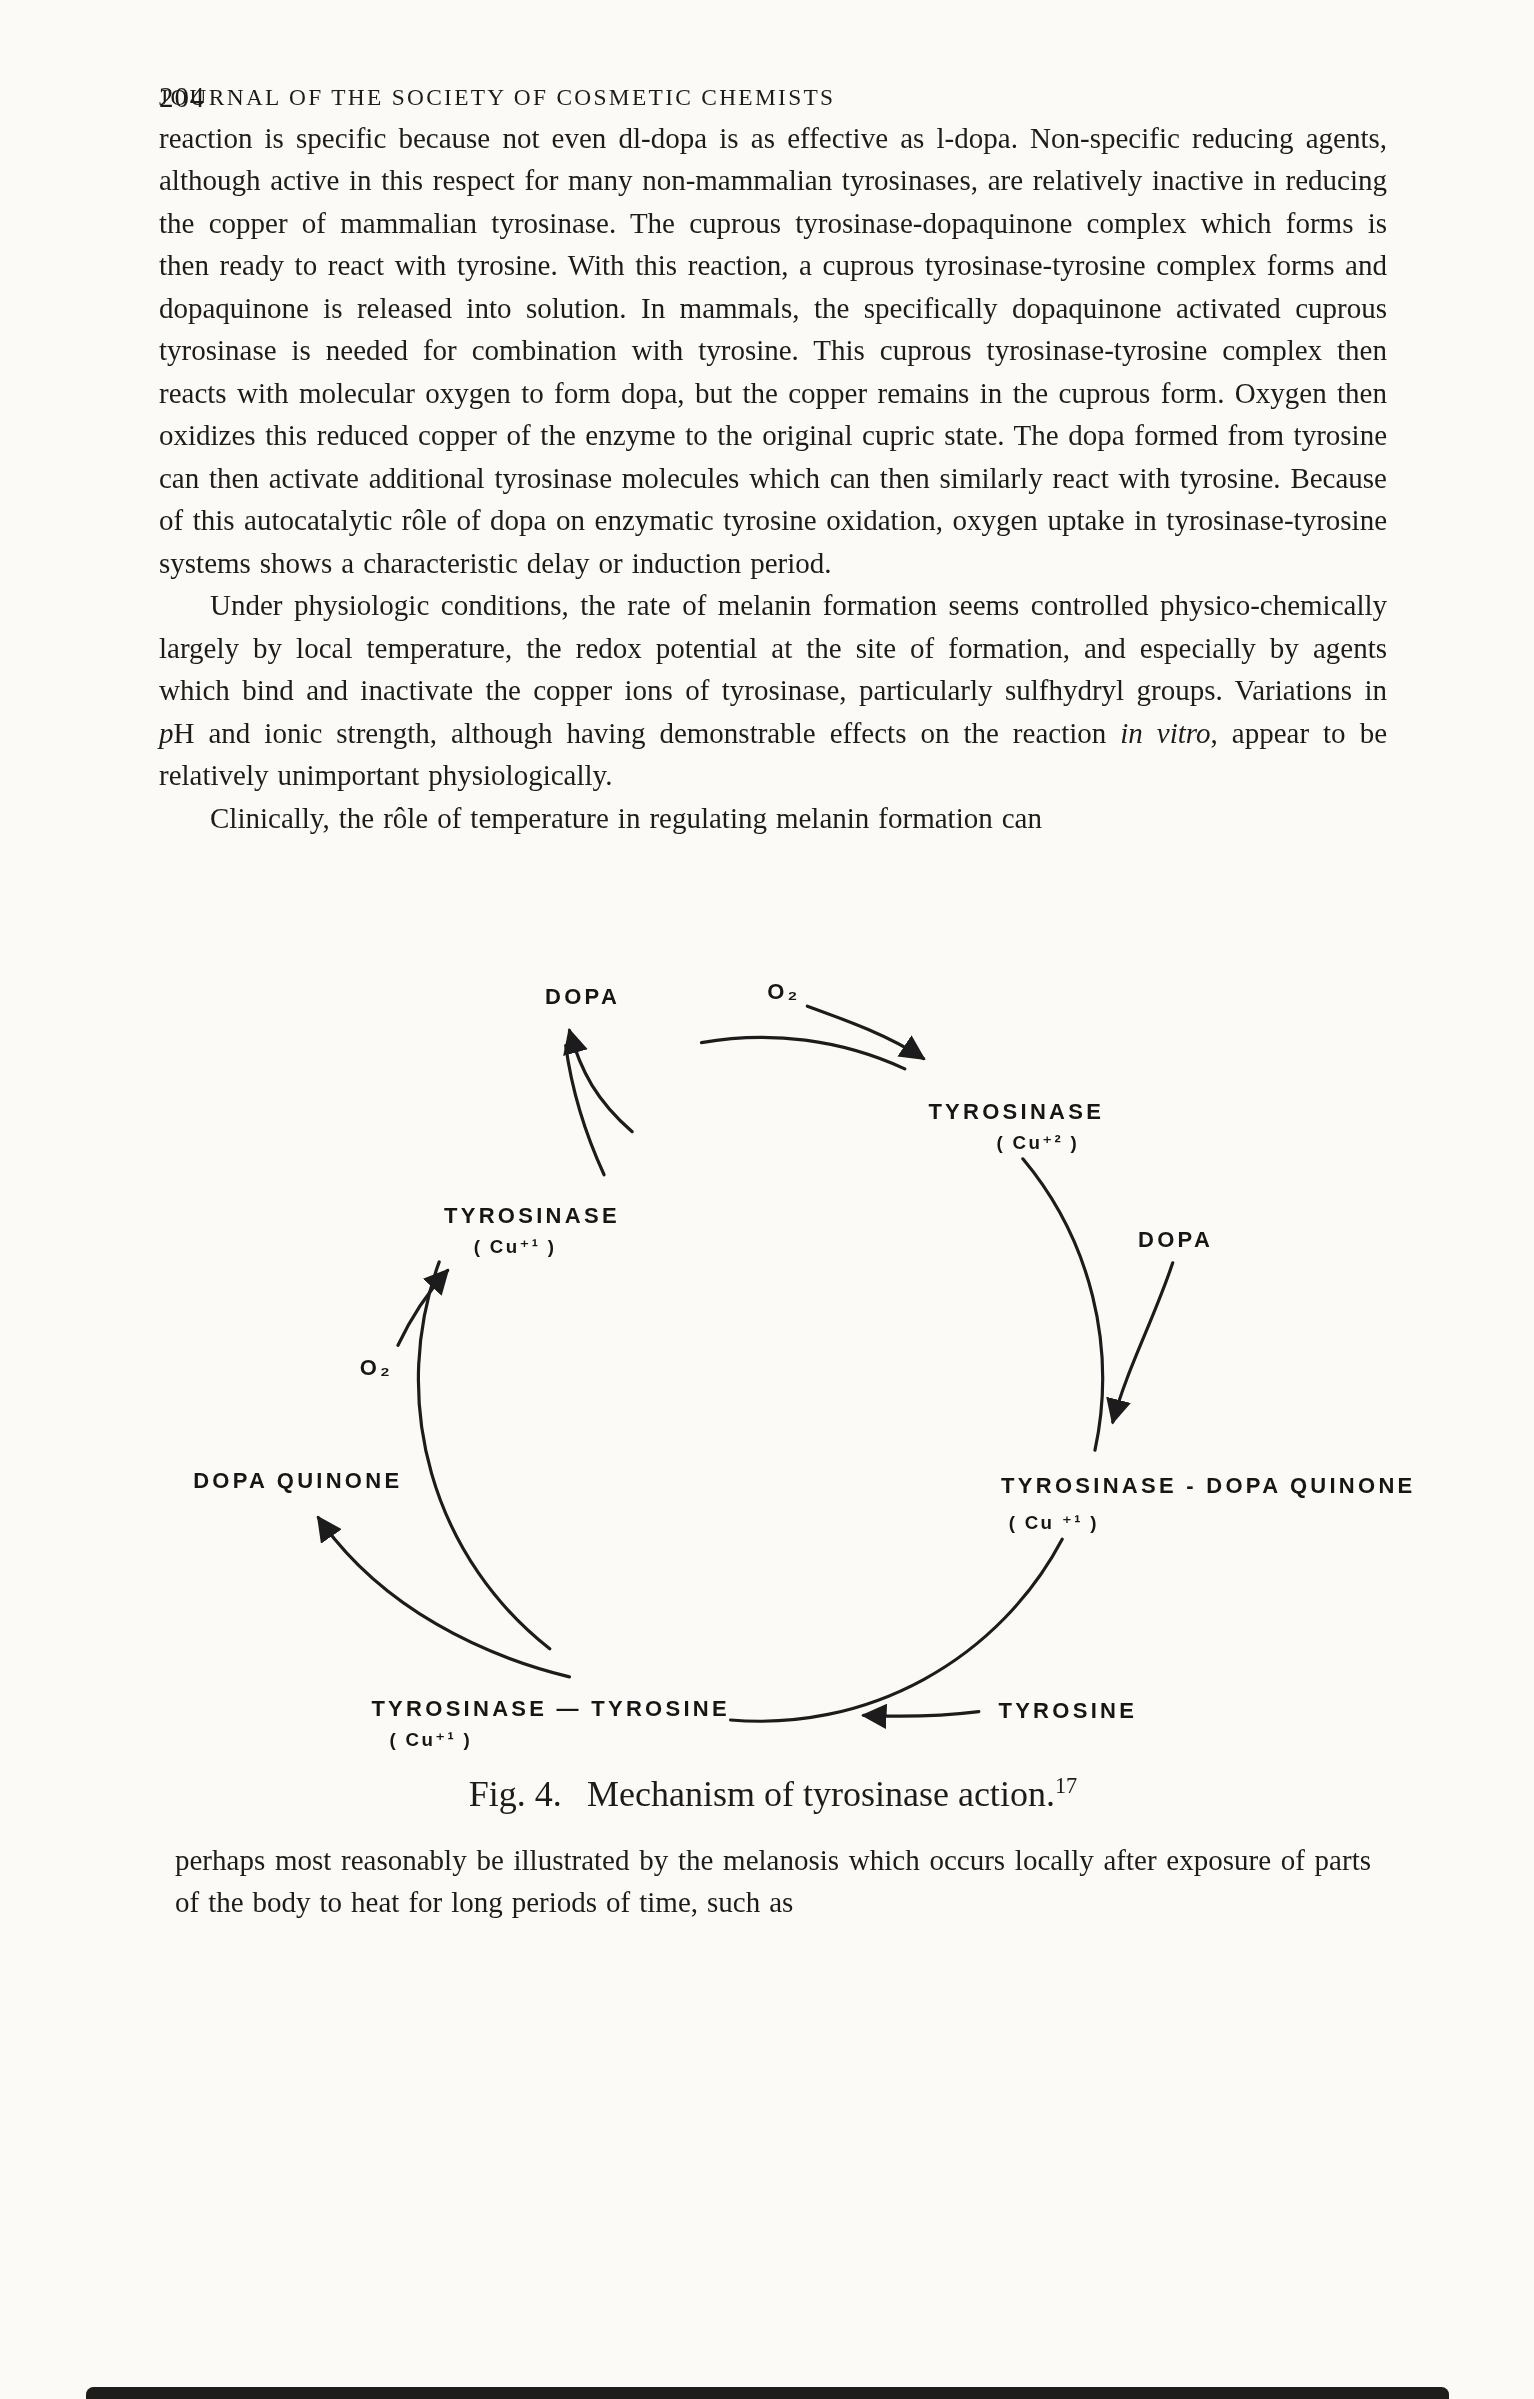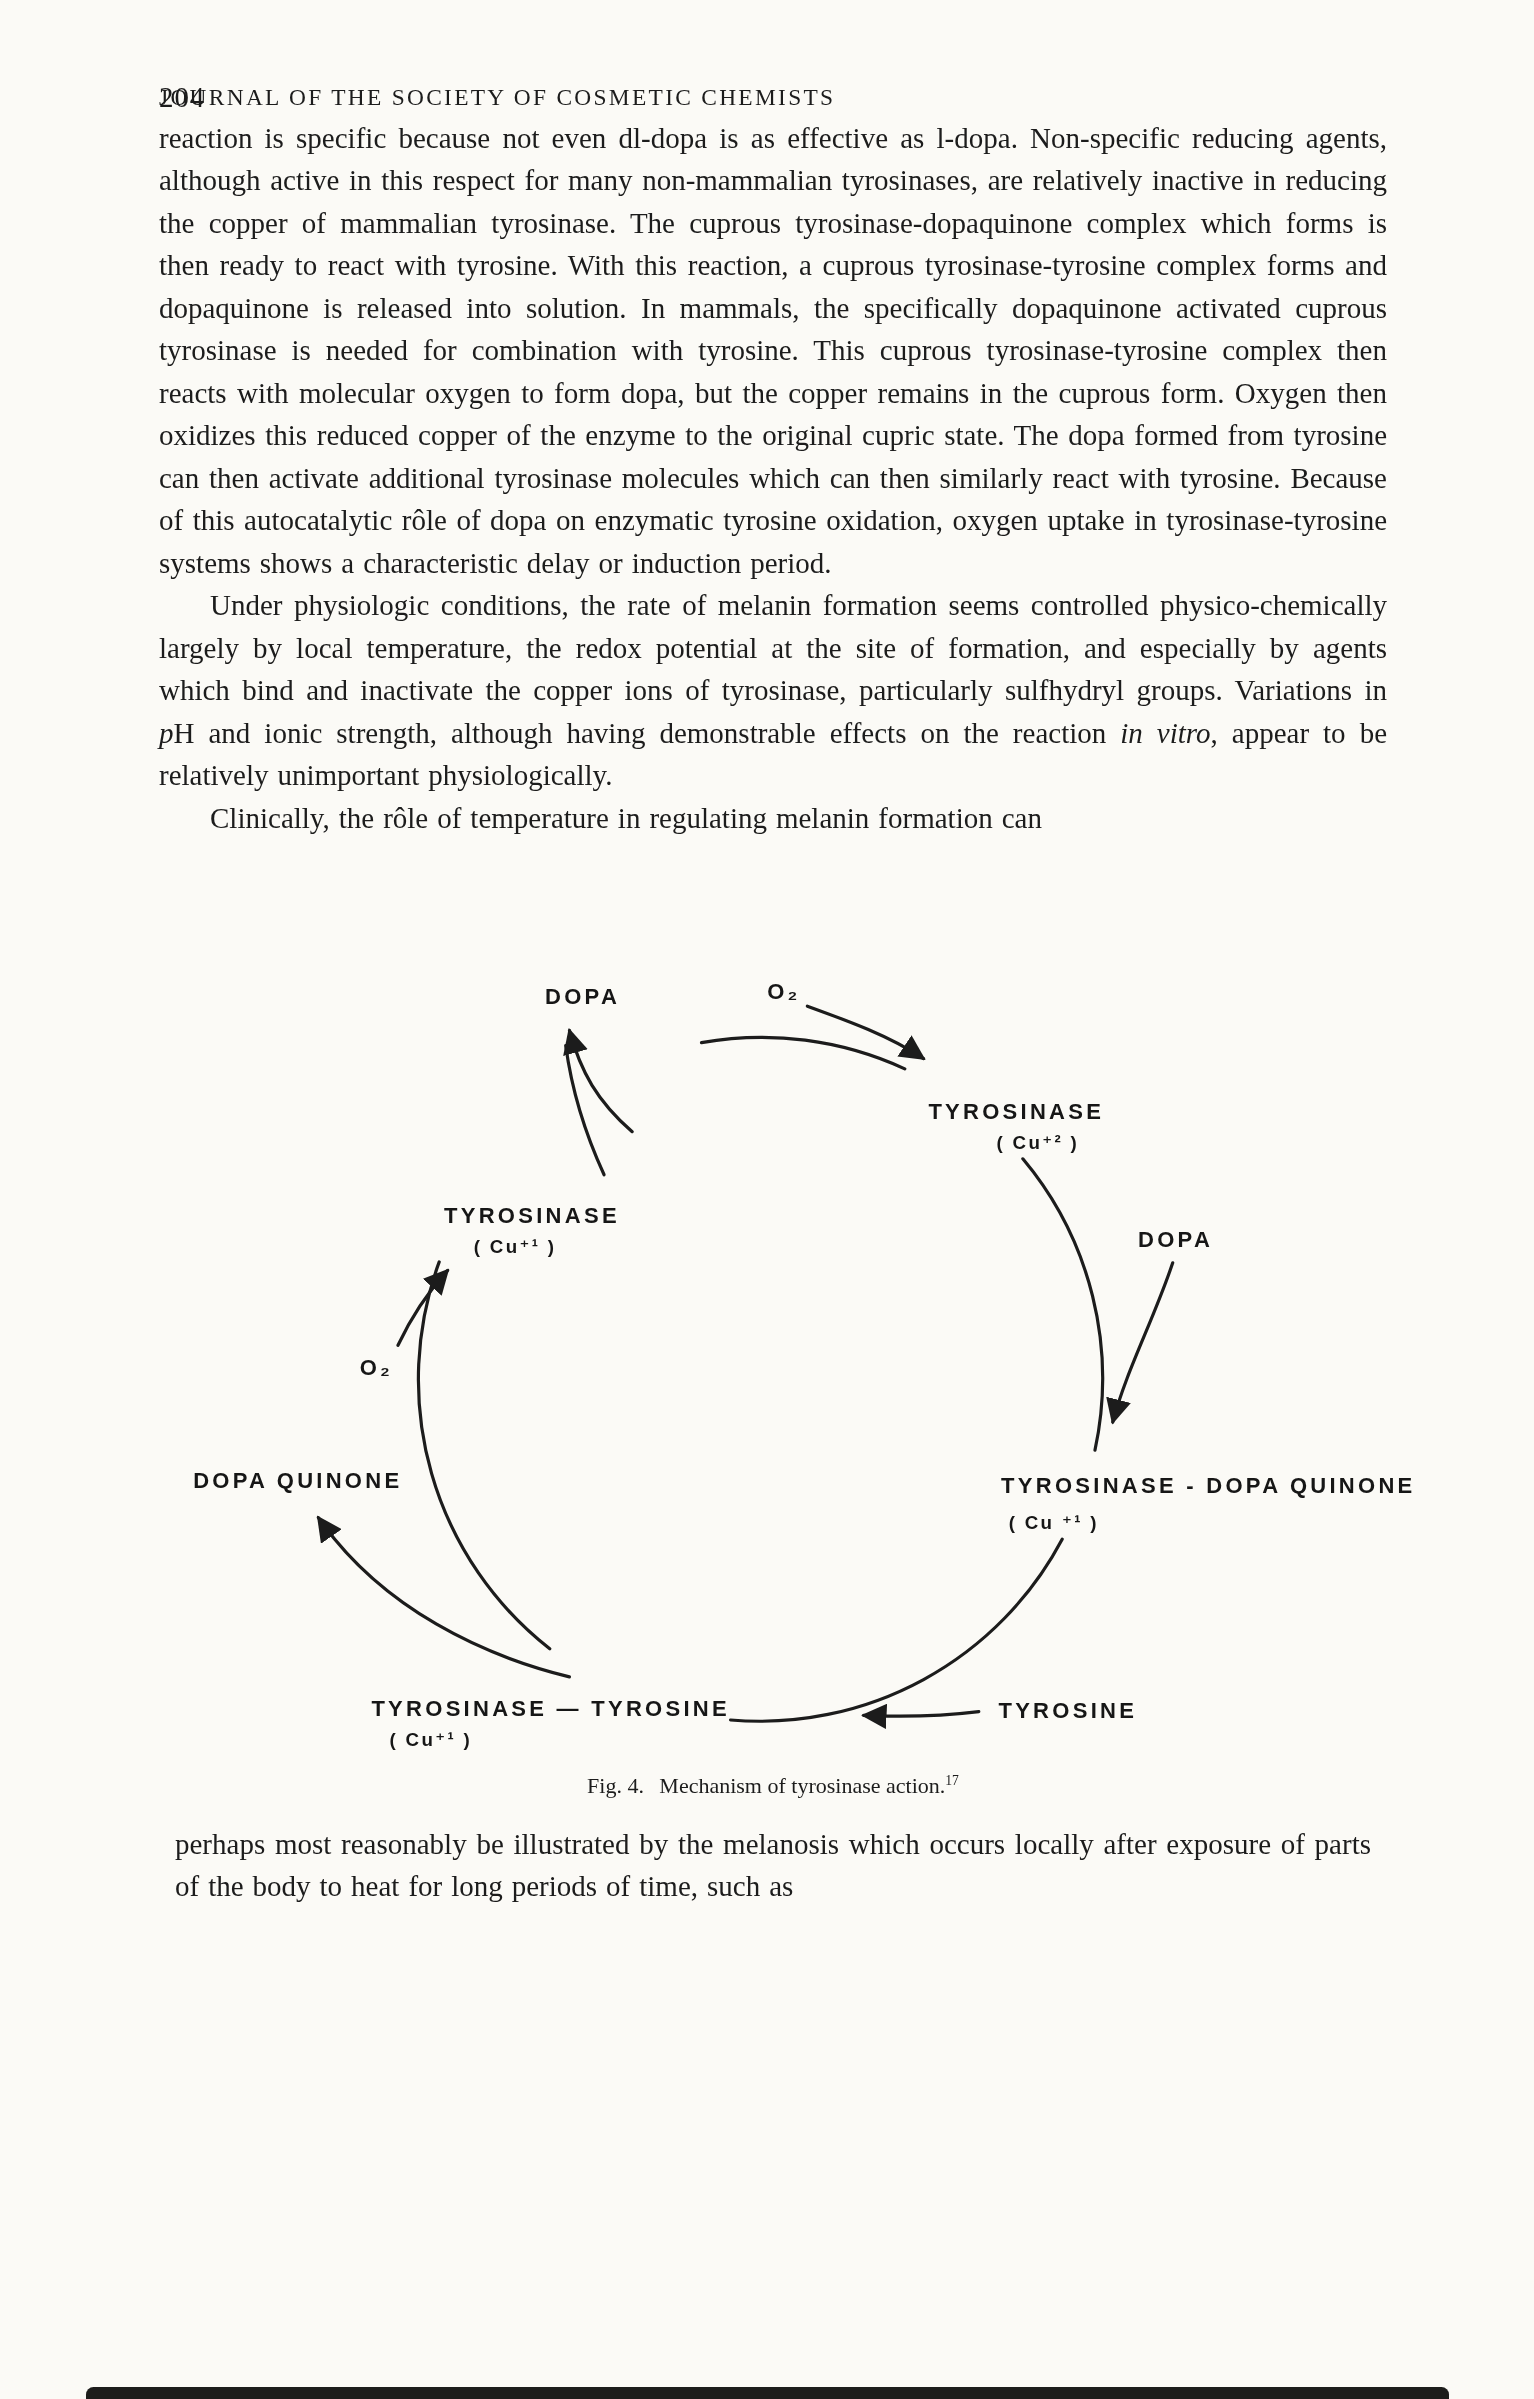--- a/index.html
+++ b/index.html
@@ -56,21 +56,21 @@
     font-size: 23.5px;
     letter-spacing: 3.5px;
     text-anchor: middle;
   }
   .labels text.sub {
     font-size: 20px;
     letter-spacing: 2.5px;
   }
   figcaption {
     text-align: center;
-    font-size: 22px;
+    font-size: 36px;
     margin-top: 5.6px;
   }
   figcaption .cap-text { margin-left: 0.7em; }
   figcaption sup { font-size: 0.62em; vertical-align: super; line-height: 0; }
   .closing { margin-top: 24px; }
   .closing p {
     margin: 16px; font-size: 29px; line-height: 1.465;
     text-align: justify; word-spacing: 0.06em;
   }
   

